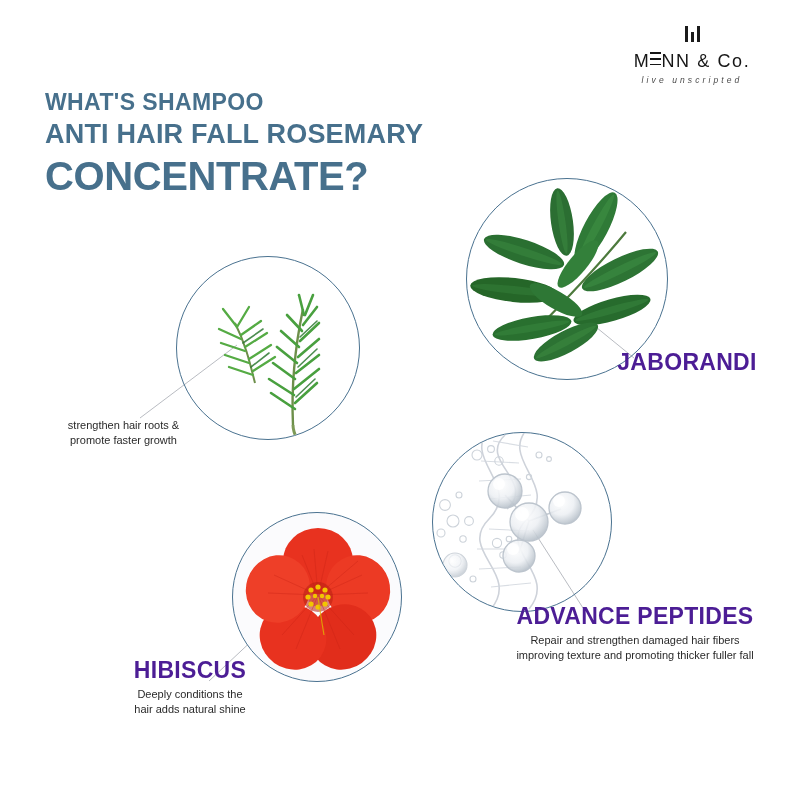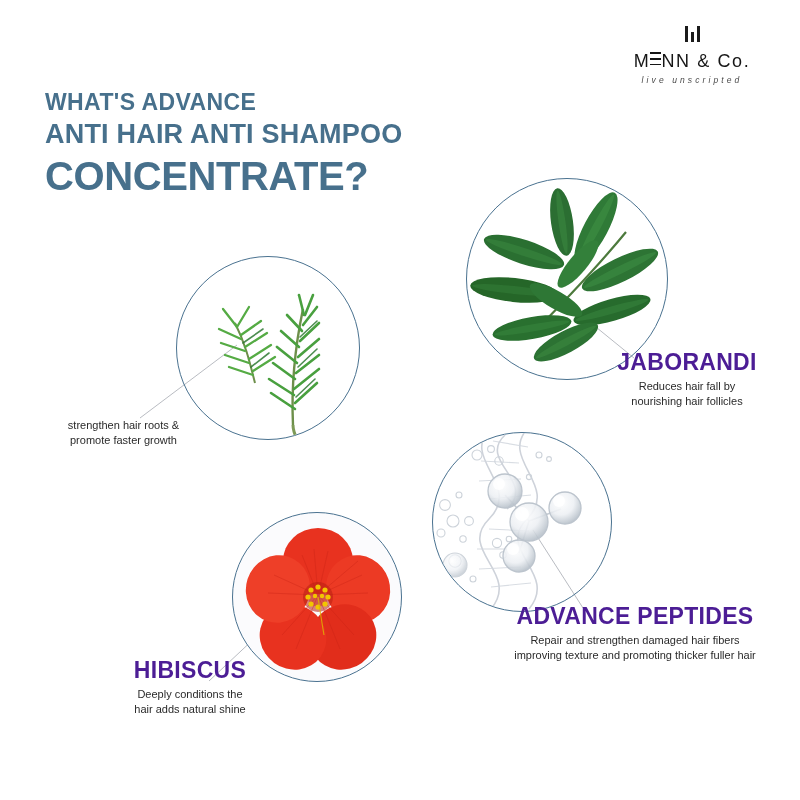--- a/index.html
+++ b/index.html
@@ -158,22 +158,22 @@
         <i class="short"></i>
         <i class="tall"></i>
     </div>
     <div class="brand-word">
       <span>M</span><span class="eglyph"><b></b><b></b><b></b></span><span>NN &amp; Co.</span>
     </div>
     <div class="brand-tag">live unscripted</div>
   </div>
 
   <div class="headline">
-    <div class="l1">WHAT'S ADVANCE</div>
-    <div class="l2">ANTI HAIR ANTI SHAMPOO</div>
+    <div class="l1">WHAT'S SHAMPOO</div>
+    <div class="l2">ANTI HAIR FALL ROSEMARY</div>
     <div class="l3">CONCENTRATE?</div>
   </div>
 
   <div class="circle" style="left:466px; top:178px; width:202px; height:202px;">
     <svg width="202" height="202" viewBox="0 0 202 202">
       <g transform="translate(101,105)">
 
         <path d="M58,-52 C30,-18 2,12 -38,52" stroke="#4d7a3d" stroke-width="2.2" fill="none"></path>
 
         <g>
@@ -373,31 +373,27 @@
 
   <div class="label left" style="left:46px; top:414px; width:220px;">
     <div class="desc" style="text-align:center; width:155px;">
       <div>strengthen hair roots &amp;</div>
       <div>promote faster growth</div>
     </div>
   </div>
 
   <div class="label center" style="left:597px; top:350px; width:180px;">
     <div class="title">JABORANDI</div>
-    <div class="desc">
-      <div>Reduces hair fall by</div>
-      <div>nourishing hair follicles</div>
-    </div>
   </div>
 
   <div class="label center" style="left:490px; top:604px; width:290px;">
     <div class="title">ADVANCE PEPTIDES</div>
     <div class="desc">
       <div>Repair and strengthen damaged hair fibers</div>
-      <div>improving texture and promoting thicker fuller hair</div>
+      <div>improving texture and promoting thicker fuller fall</div>
     </div>
   </div>
 
   <div class="label center" style="left:100px; top:658px; width:180px;">
     <div class="title">HIBISCUS</div>
     <div class="desc">
       <div>Deeply conditions the</div>
       <div>hair adds natural shine</div>
     </div>
   </div>

